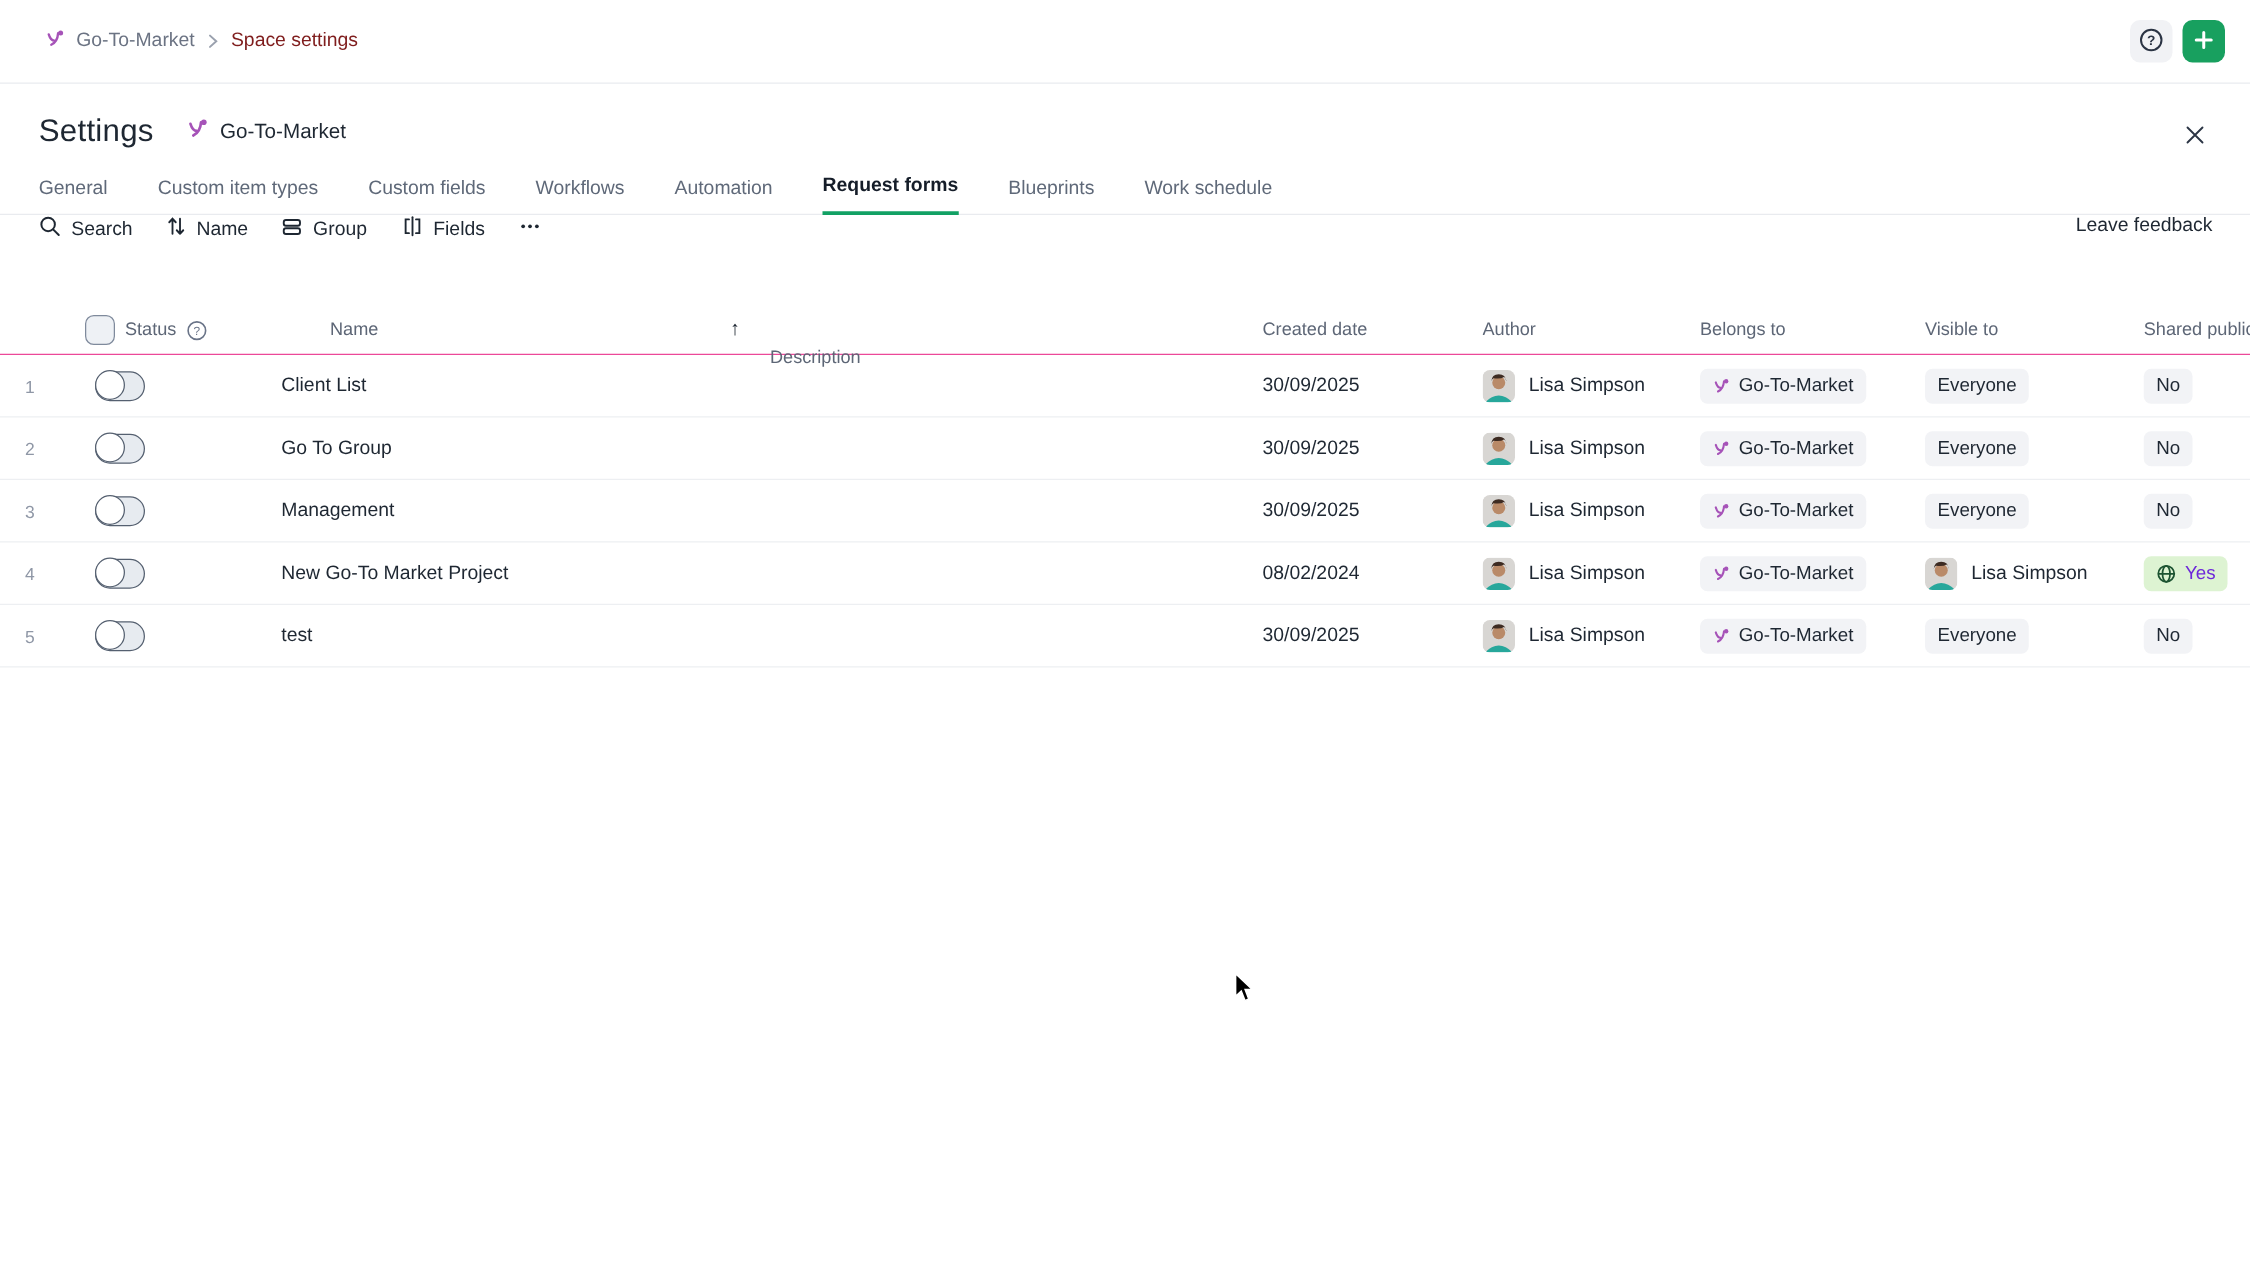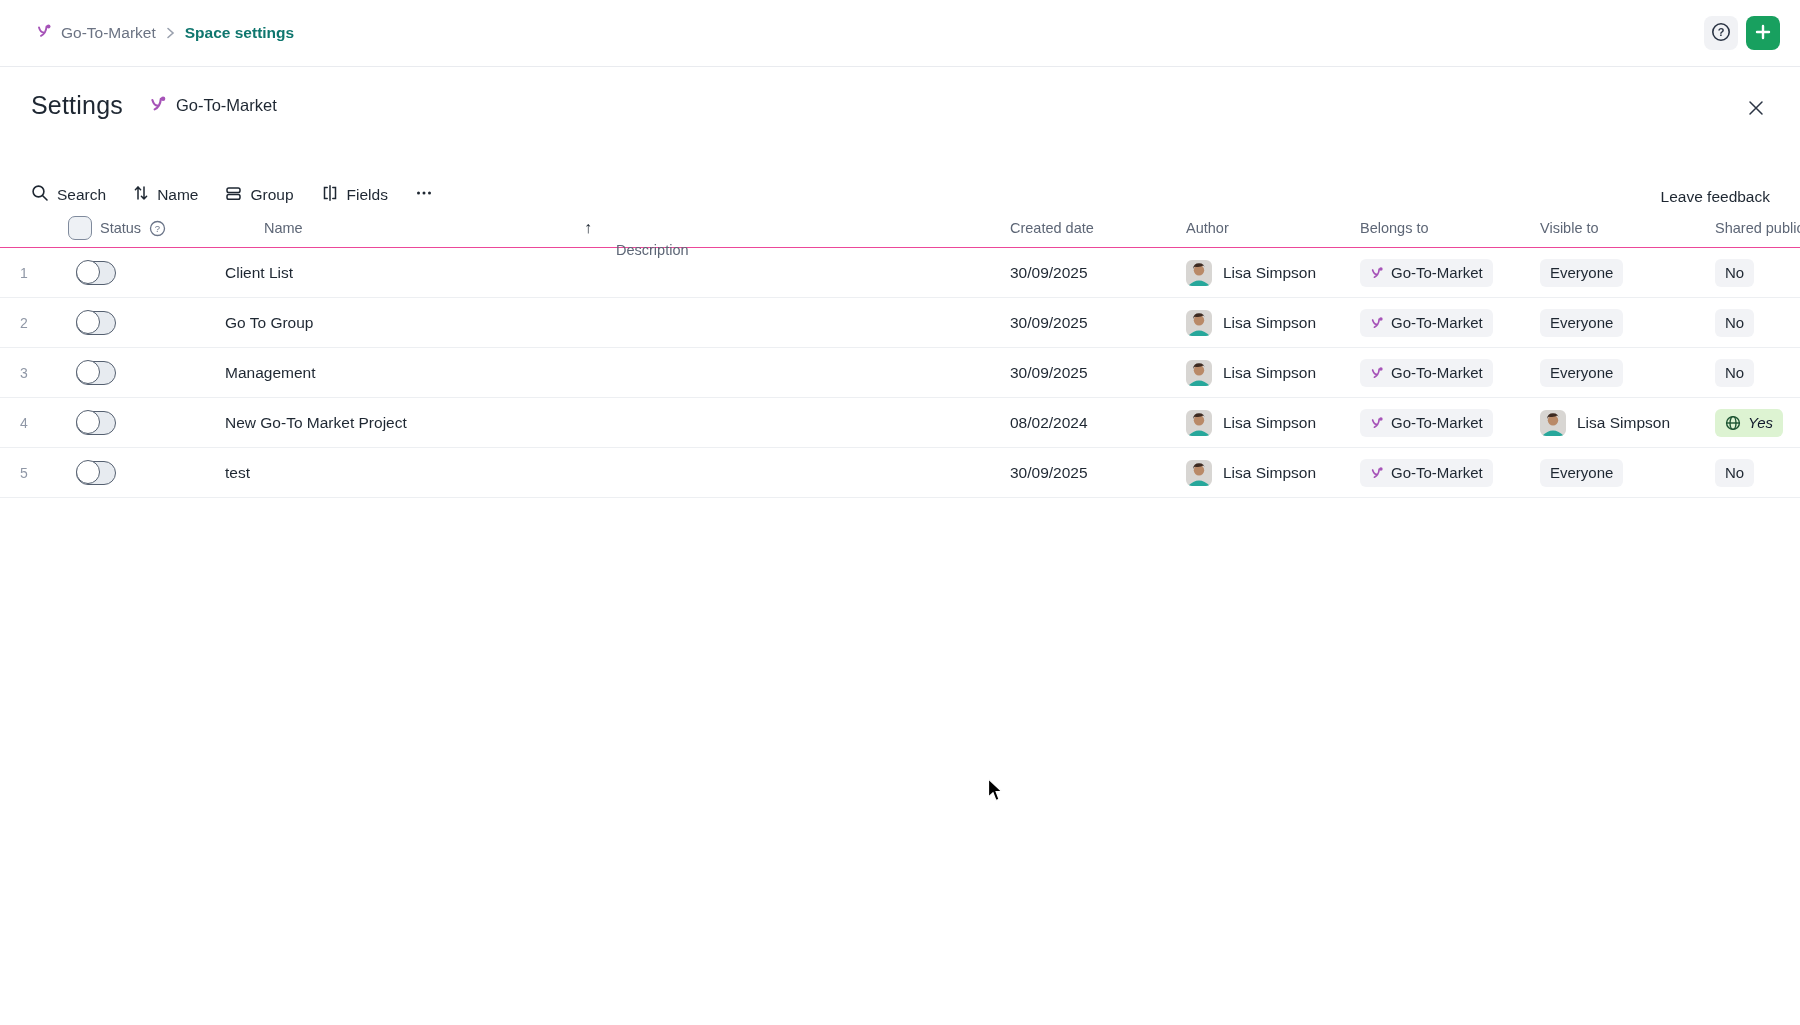--- a/index.html
+++ b/index.html
@@ -6,41 +6,41 @@
   html,body { width:1800px; height:1025px; background:#fff; overflow:hidden;
               font-family:"Liberation Sans", sans-serif; color:#1e2732; }
   .app { position:relative; width:1800px; height:1007px; background:#fff; overflow:hidden; }
 
   
   .topbar { height:67px; display:flex; align-items:center; justify-content:space-between;
             padding:0 20px 0 36px; border-bottom:1px solid #e9ebef; }
   .crumbs { display:flex; align-items:center; gap:10px; font-size:15.5px; }
   .crumb-space { color:#6b7383; display:flex; align-items:center; gap:9px; cursor:pointer; }
   .crumb-sep { color:#9aa1ae; display:flex; align-items:center; }
-  .crumb-page { color:#0f766e;font-weight:bold; }
+  .crumb-page { color:#7f1d1d; }
   .topbar-right { display:flex; align-items:center; gap:8px; }
   .icon-btn { width:34px; height:34px; border-radius:8px; display:flex; align-items:center;
               justify-content:center; background:#f1f2f5; cursor:pointer; border:none; }
   .icon-btn.green { background:#18a05f; }
 
   
   .panel-head { display:flex; align-items:center; padding:24px 36px 16px 31px; position:relative; }
   .panel-title { font-size:25px; font-weight:400; letter-spacing:.2px; }
   .panel-space { display:flex; align-items:center; gap:9px; margin-left:26px; font-size:16.5px; }
   .close-btn { position:absolute; right:30px; top:28px; width:28px; height:28px; display:flex;
                align-items:center; justify-content:center; cursor:pointer; background:none; border:none; }
 
   
   .tabs { display:flex; align-items:flex-end; gap:40px; padding:0 0 0 31px; height:36px;
           border-bottom:1px solid #e9ebef; }
   .tab { font-size:15.5px; color:#5f6979; padding-bottom:11px; cursor:pointer; white-space:nowrap; }
   .tab.active { color:#151d29; font-weight:700; border-bottom:3px solid #12a164; margin-bottom:-1px; }
 
   
-  .toolbar { height:70px; display:flex; align-items:flex-end; justify-content:space-between;
+  .toolbar { height:70px; display:flex; align-items:flex-start; justify-content:space-between;
              padding:0 30px 0 31px; }
   .toolbar-left { display:flex; align-items:center; gap:27px; }
   .tool { display:flex; align-items:center; gap:8px; font-size:15.5px; color:#1e2732; cursor:pointer; }
   .feedback { font-size:15.5px; cursor:pointer; }
 
   
   .grid { display:grid; grid-template-columns:48px 177px 375px 410px 176px 174px 170px 185px 1fr;
           align-items:center; }
   .ghead { height:42px; border-bottom:1px solid #ec4899; color:#5d6676; font-size:14.5px; }
   .ghead .cell { display:flex; align-items:center; white-space:nowrap; overflow:hidden; }
@@ -59,21 +59,21 @@
             margin-left:28px; position:relative; cursor:pointer; display:inline-block; }
   .knob { position:absolute; left:-1.5px; top:-1.5px; width:24px; height:24px; border-radius:50%;
           background:#fff; border:1.5px solid #556070; }
 
   .avatar { width:26px; height:26px; border-radius:6px; overflow:hidden; flex:none; }
   .author-name { margin-left:11px; }
 
   .chip { display:inline-flex; align-items:center; height:28px; padding:0 10px; background:#f2f3f6;
           border-radius:6px; font-size:15px; color:#1e2732; white-space:nowrap; }
   .chip .sicon { margin-right:7px; display:flex; }
-  .chip.yes { background:#ddf3d2; color:#0f172a; gap:7px;font-style:italic; }
+  .chip.yes { background:#ddf3d2; color:#6d28d9; gap:7px; }
 
   .form-row { display:flex; align-items:center; margin-top:14px; padding-left:230px; gap:0; }
   .form-btn { display:flex; align-items:center; gap:12px; font-size:15.5px; cursor:pointer; }
   .shortcut { margin-left:18px; color:#8a93a3; font-size:14.5px; letter-spacing:1px; }
 
   .cursor { position:absolute; left:987px; top:778px; pointer-events:none; }
 </style>
 </head>
 <body>
 
@@ -131,20 +131,30 @@
     </span>
     <button class="close-btn">
       <span>
         <svg width="18" height="18" viewBox="0 0 18 18">
             <path d="M3 3 L15 15 M15 3 L3 15" stroke="#2b3444" stroke-width="1.5" stroke-linecap="round"></path>
           </svg>
       </span>
     </button>
   </section>
 
+  <nav class="tabs">
+    <span class="tab">General</span>
+    <span class="tab">Custom item types</span>
+    <span class="tab">Custom fields</span>
+    <span class="tab">Workflows</span>
+    <span class="tab">Automation</span>
+    <span class="tab active">Request forms</span>
+    <span class="tab">Blueprints</span>
+    <span class="tab">Work schedule</span>
+  </nav>
 
   <div class="toolbar">
     <div class="toolbar-left">
       <span class="tool">
         <span>
           <svg width="18" height="18" viewBox="0 0 18 18">
               <circle cx="7.5" cy="7.5" r="5.4" fill="none" stroke="#1e2732" stroke-width="1.6"></circle>
               <path d="M11.7 11.7 L16 16" stroke="#1e2732" stroke-width="1.6" stroke-linecap="round"></path>
             </svg>
         </span>

